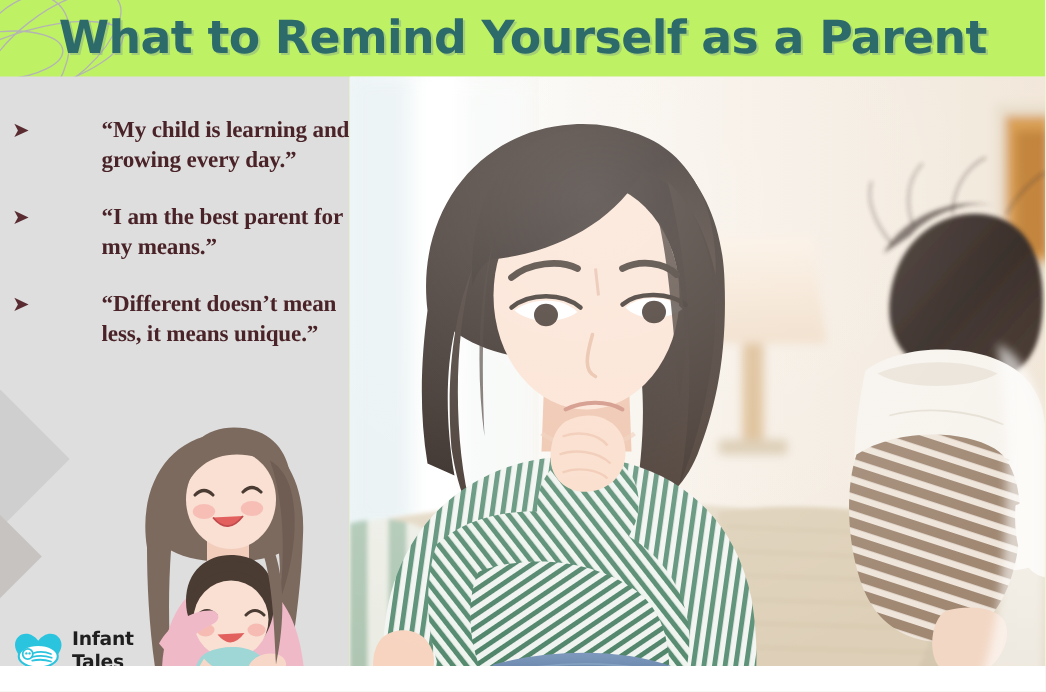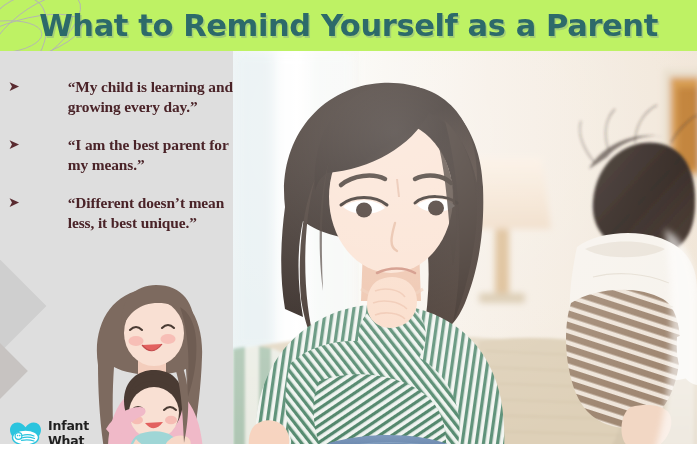--- a/index.html
+++ b/index.html
@@ -184,21 +184,21 @@
       <div class="bullet-item">
         <span class="bullet-arrow">➤</span>
         <span class="bullet-text">“My child is learning and growing every day.”</span>
       </div>
       <div class="bullet-item">
         <span class="bullet-arrow">➤</span>
         <span class="bullet-text">“I am the best parent for my means.”</span>
       </div>
       <div class="bullet-item">
         <span class="bullet-arrow">➤</span>
-        <span class="bullet-text">“Different doesn’t mean less, it best unique.”</span>
+        <span class="bullet-text">“Different doesn’t mean less, it means unique.”</span>
       </div>
     </div>
 
     <div class="illo">
       <svg width="176" height="188" viewBox="0 0 176 188" fill="none">
 
         <path d="M36 92 C30 54 48 20 84 16 C122 12 142 44 140 84 C139 118 134 152 128 188 L118 188 C124 150 126 120 124 96 C106 104 70 104 52 94 C50 122 50 158 54 188 L44 188 C38 156 36 120 36 92 Z" fill="#7d6a5f"></path>
 
         <path d="M46 188 C44 150 56 118 86 112 C118 106 136 134 140 168 C141 175 141 182 141 188 Z" fill="#f0b9c8"></path>
 
@@ -255,21 +255,21 @@
           <circle cx="9.5" cy="15" r="3.4" fill="#ffffff" stroke="#2bc4de" stroke-width="1.2"></circle>
           <circle cx="8.6" cy="14.6" r="0.8" fill="#2bc4de"></circle>
           <circle cx="10.7" cy="14.6" r="0.8" fill="#2bc4de"></circle>
           <path d="M13 14.5 Q19 12.5 25 15" stroke="#2bc4de" stroke-width="1.2" fill="none" stroke-linecap="round"></path>
           <path d="M12.5 17 Q19 15.2 25.5 17.5" stroke="#2bc4de" stroke-width="1.2" fill="none" stroke-linecap="round"></path>
           <path d="M12.5 19.4 Q19 18 25 20" stroke="#2bc4de" stroke-width="1.2" fill="none" stroke-linecap="round"></path>
         </svg>
       </div>
       <div class="logo-words">
         <div>Infant</div>
-        <div>What</div>
+        <div>Tales</div>
       </div>
     </div>
   </div>
 
   <div class="photo">
     <svg width="464" height="410" viewBox="0 0 464 410" fill="none">
       <defs>
         <linearGradient id="wallG" x1="0" y1="0" x2="1" y2="0">
           <stop offset="0" stop-color="#ffffff"></stop>
           <stop offset="0.20" stop-color="#fbfaf7"></stop>

